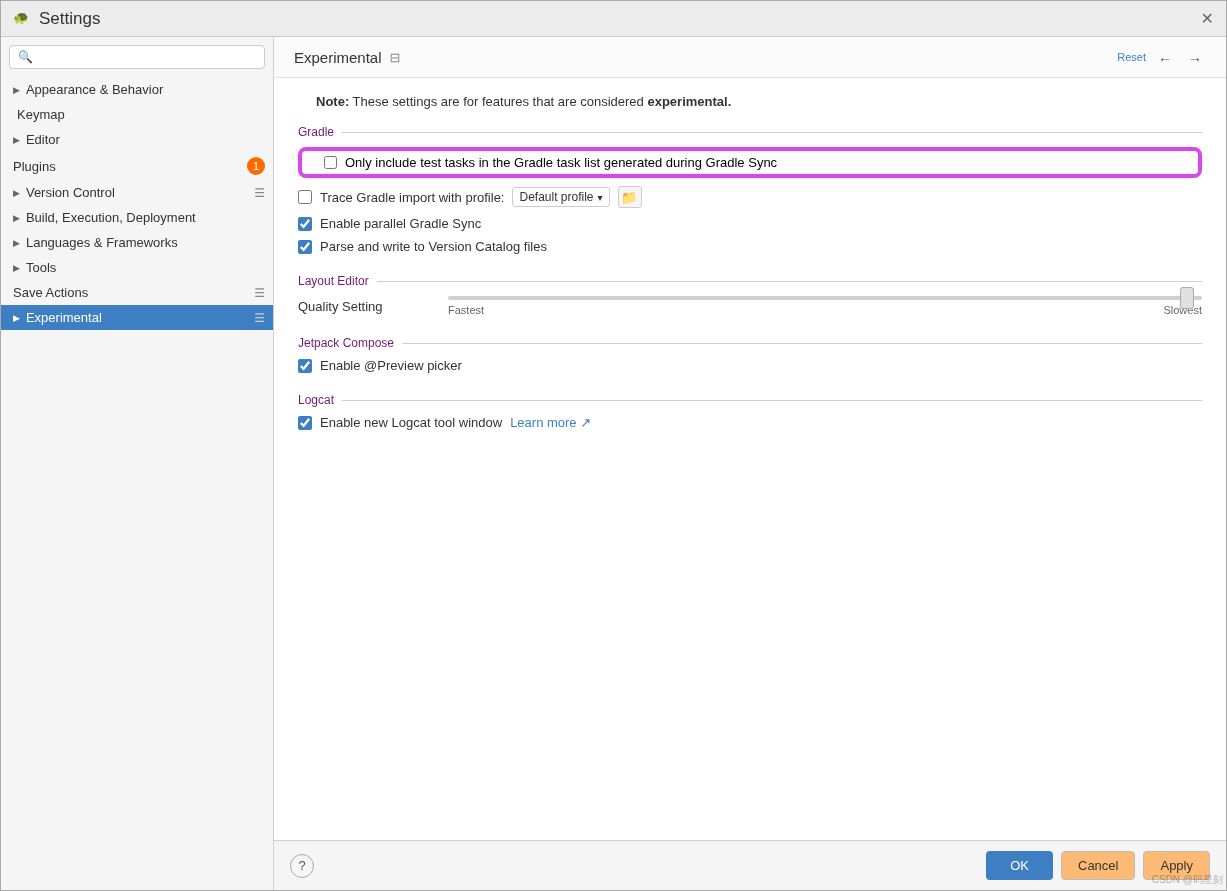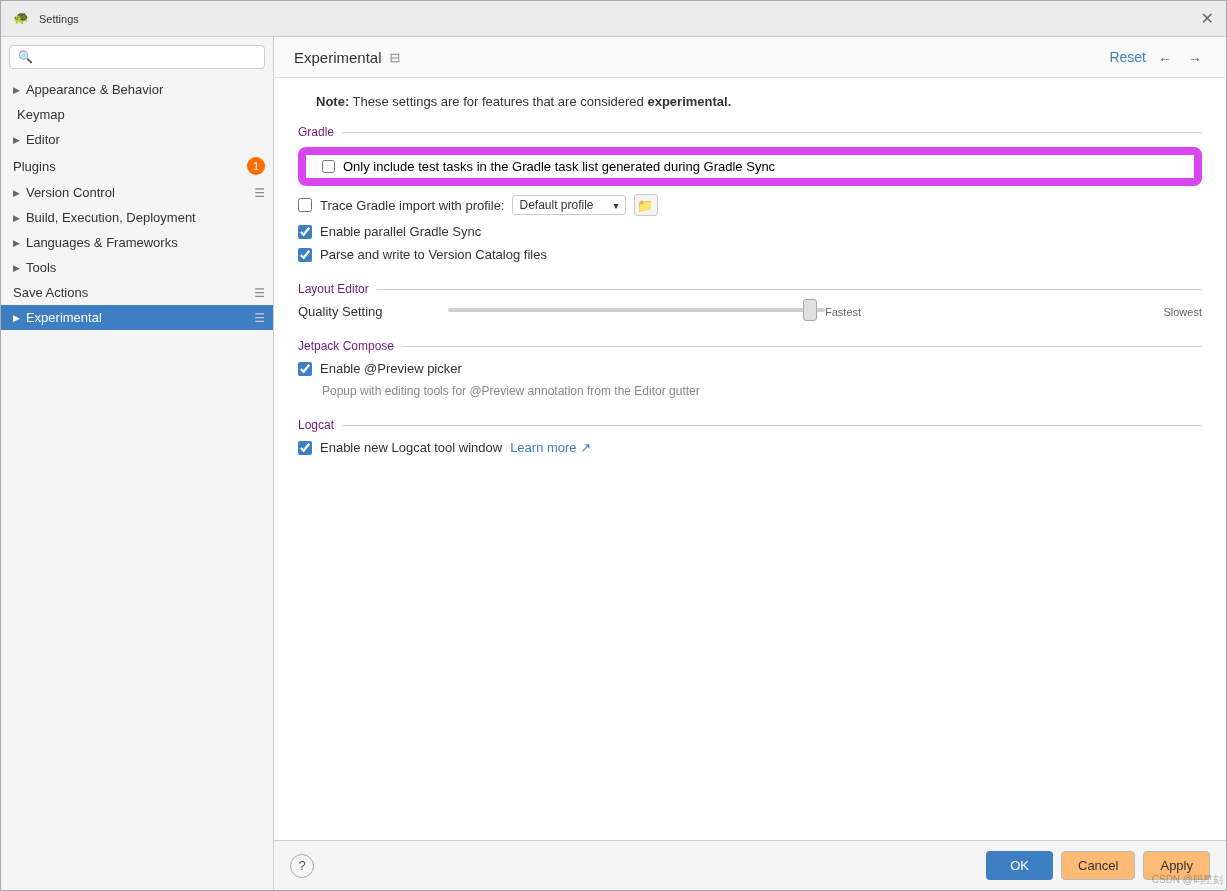--- a/index.html
+++ b/index.html
@@ -30,21 +30,21 @@
       align-items: center;
       gap: 8px;
     }
 
     .title-icon {
       width: 18px;
       height: 18px;
     }
 
     .title-text {
-      font-size: 11px;
+      font-size: 17px;
       font-weight: 500;
       color: #333;
     }
 
     .close-btn {
       cursor: pointer;
       font-size: 16px;
       color: #666;
       background: none;
       border: none;
@@ -181,21 +181,21 @@
 
     .main-header-right {
       display: flex;
       align-items: center;
       gap: 8px;
     }
 
     .reset-btn {
       color: #3d7fc2;
       cursor: pointer;
-      font-size: 14px;
+      font-size: 11px;
       background: none;
       border: none;
     }
 
     .nav-btn {
       background: none;
       border: none;
       cursor: pointer;
       color: #555;
       font-size: 14px;
@@ -258,39 +258,39 @@
 
     .setting-row input[type="checkbox"] {
       width: 14px;
       height: 14px;
       cursor: pointer;
       accent-color: #3d7fc2;
     }
 
     
     .highlighted-row {
-      border: 8px solid #d946ef;
+      border: 4px solid #d946ef;
       border-radius: 8px;
-      padding: 4px 16px;
+      padding: 4px 22px;
       display: flex;
       align-items: center;
       gap: 8px;
       margin-bottom: 8px;
     }
 
     .select-box {
       display: flex;
       align-items: center;
       border: 1px solid #ccc;
       border-radius: 3px;
       padding: 2px 6px;
       background: #fff;
       font-size: 12px;
       color: #333;
-      gap: 20px;
+      gap: 4px;
       cursor: pointer;
     }
 
     .select-box .arrow {
       font-size: 10px;
     }
 
     .folder-btn {
       width: 24px;
       height: 22px;
@@ -314,21 +314,21 @@
     .quality-label {
       font-size: 13px;
       color: #333;
       width: 150px;
     }
 
     .slider-container {
       flex: 1;
       display: flex;
       align-items: center;
-      flex-direction: row;
+      flex-direction: column;
     }
 
     .slider-track {
       width: 100%;
       height: 4px;
       background: #d0d0d0;
       border-radius: 2px;
       position: relative;
       margin-bottom: 4px;
     }
@@ -564,21 +564,20 @@
         </div>
 
         <div class="section">
           <div class="section-title">
             <span>Jetpack Compose</span>
           </div>
           <div class="setting-row">
             <input type="checkbox" id="enable-preview" checked="" style="">
             <label for="enable-preview">Enable @Preview picker</label>
           </div>
-          <div class="sub-text">Popup with editing tools for @Preview annotation from the Editor gutter</div>
         </div>
 
         <div class="section">
           <div class="section-title">
             <span>Logcat</span>
           </div>
           <div class="setting-row">
             <input type="checkbox" id="enable-logcat" checked="" style="">
             <label for="enable-logcat">Enable new Logcat tool window</label>
             <a class="learn-more">Learn more ↗</a>

